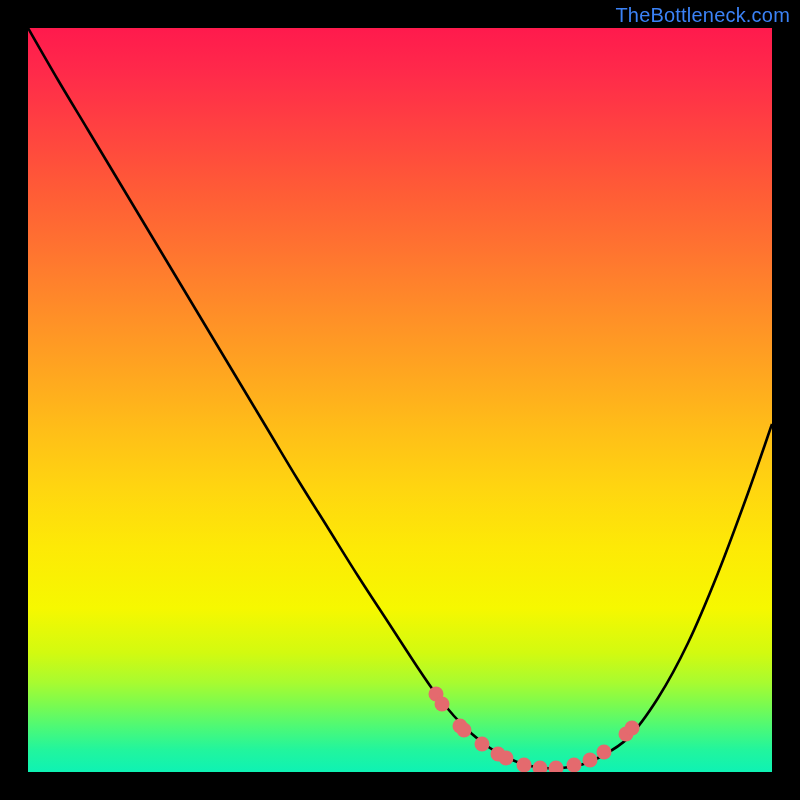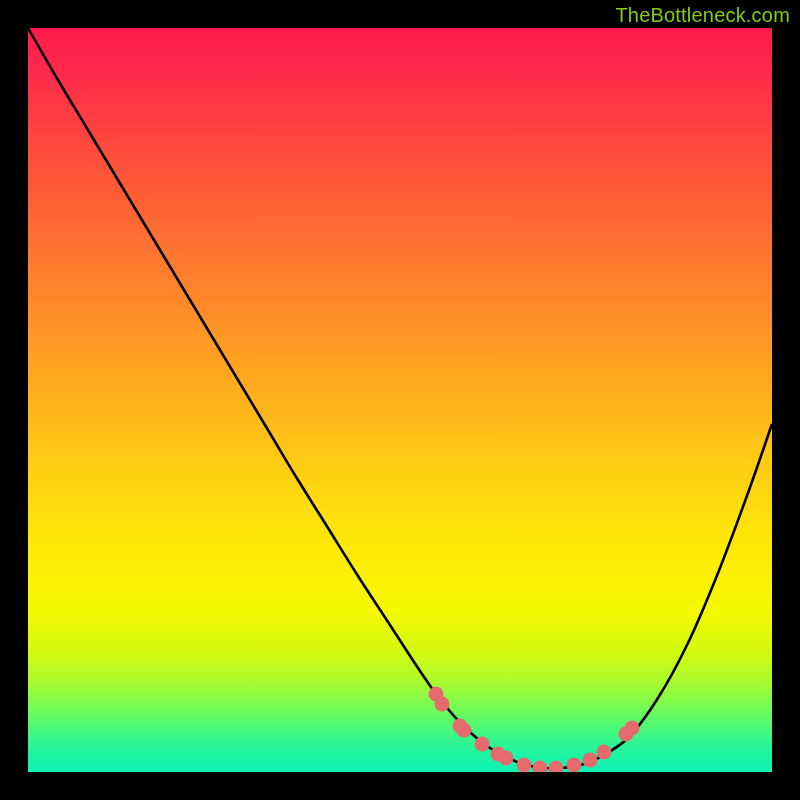--- a/index.html
+++ b/index.html
@@ -50,21 +50,21 @@
     position: absolute;
     left: 0;
     top: 0;
     width: 744px;
     height: 744px;
   }
   .watermark {
     position: absolute;
     top: 4px;
     right: 10px;
-    color: #84cc16;
+    color: #3b82f6;
     font-size: 20px;
     font-weight: 500;
     letter-spacing: 0.2px;
     user-select: none;
   }
 </style>
 </head>
 <body>
 
 <div class="frame">

